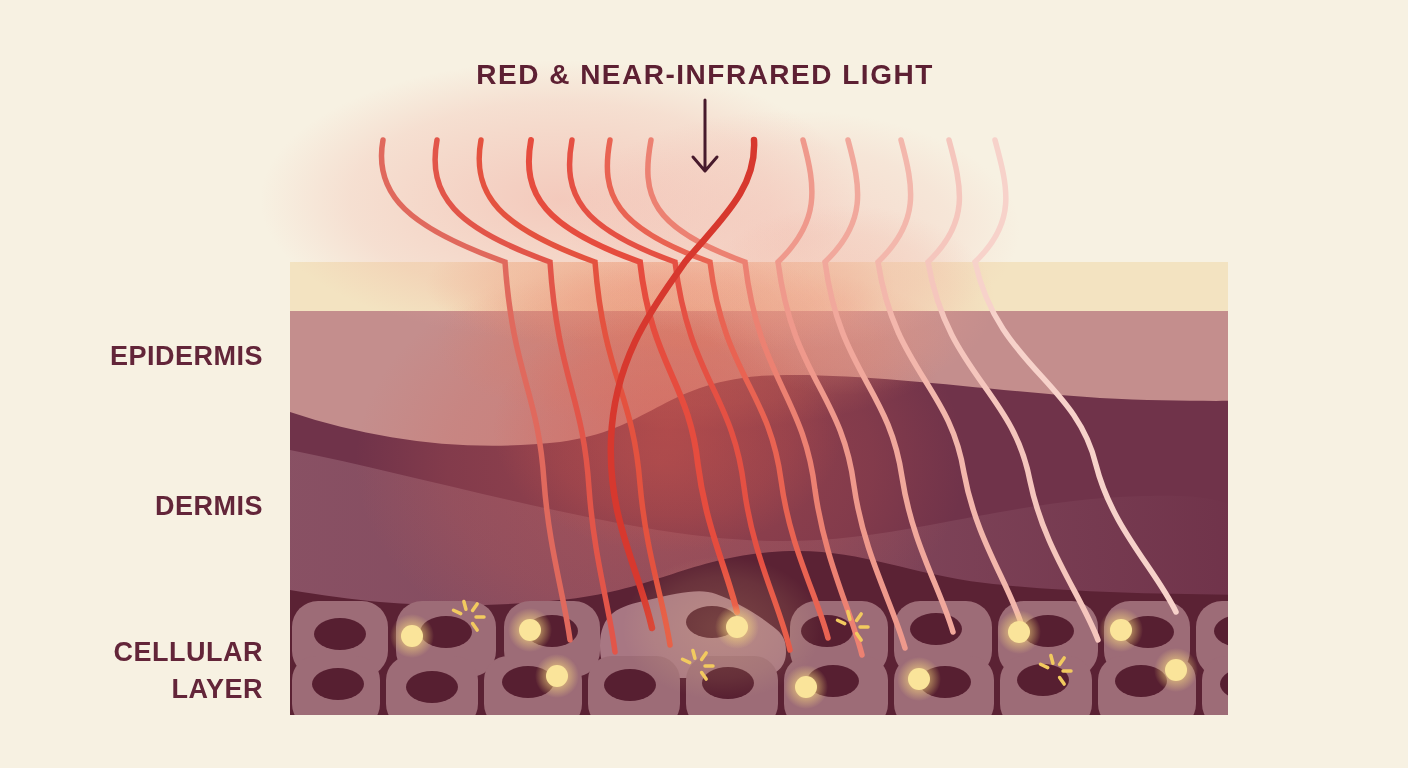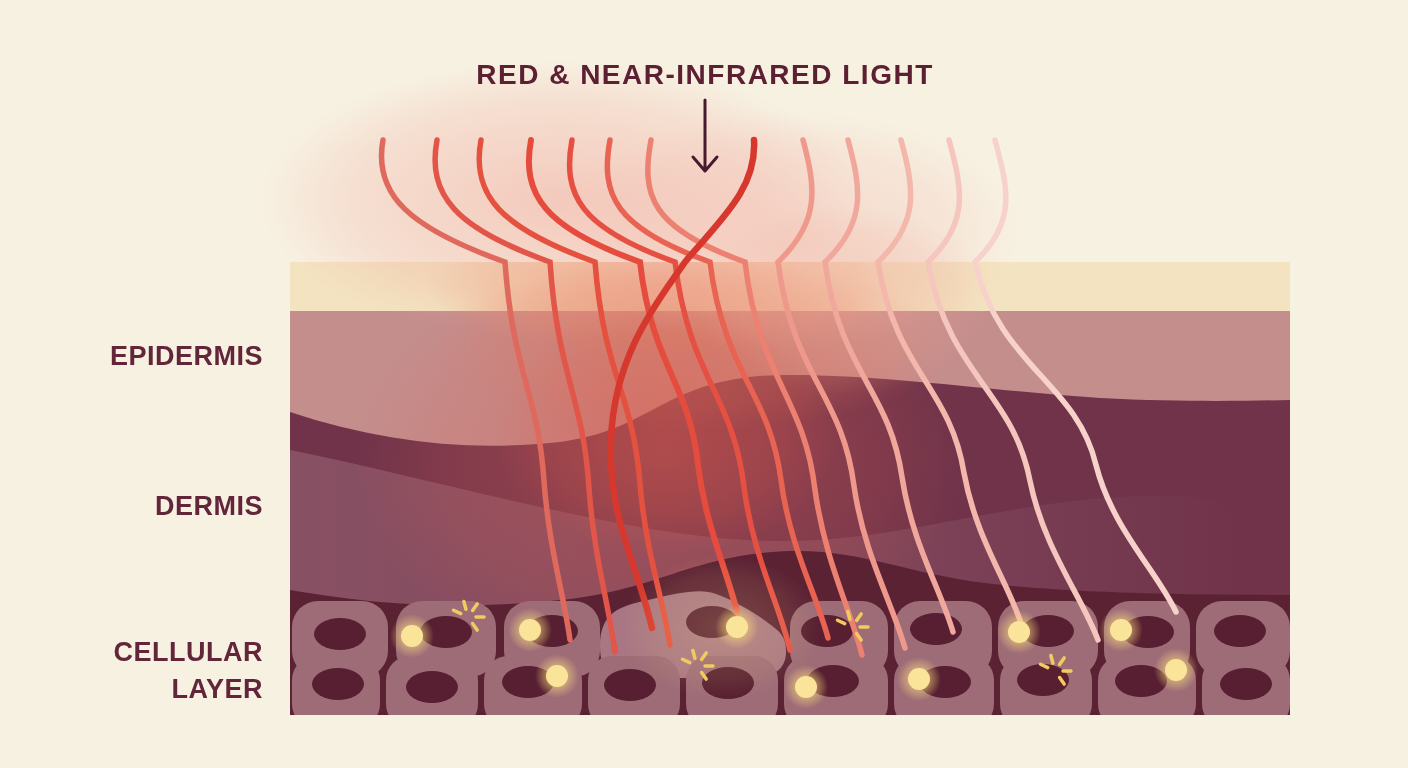--- a/index.html
+++ b/index.html
@@ -1,16 +1,16 @@
 <!DOCTYPE html>
 <html style="--ink-title: #5d2033; --ink-label: #632539; --arrow: #471a2c;"><head>
 <meta charset="utf-8">
 <style>
   html,body{margin:0;padding:0;background:#f7f1e2;}
-  .stage{position:relative;width:1408px;height:768px;overflow:hidden;}
+  .stage{position:relative;width:1228px;height:768px;overflow:hidden;}
   svg{display:block;}
   .t-title{font:bold 28px "Liberation Sans",sans-serif;letter-spacing:1.5px;fill:var(--ink-title,#5d2033);}
   .t-label{font:bold 27px "Liberation Sans",sans-serif;letter-spacing:.5px;fill:var(--ink-label,#632539);}
   .arrow{stroke:var(--arrow,#471a2c);stroke-width:3;fill:none;stroke-linecap:round;stroke-linejoin:round;}
 </style>
 </head>
 <body style="background: rgb(247, 241, 226);">
 
 <div class="stage">
   <svg id="scene" width="1408" height="768" viewBox="0 0 1408 768">

